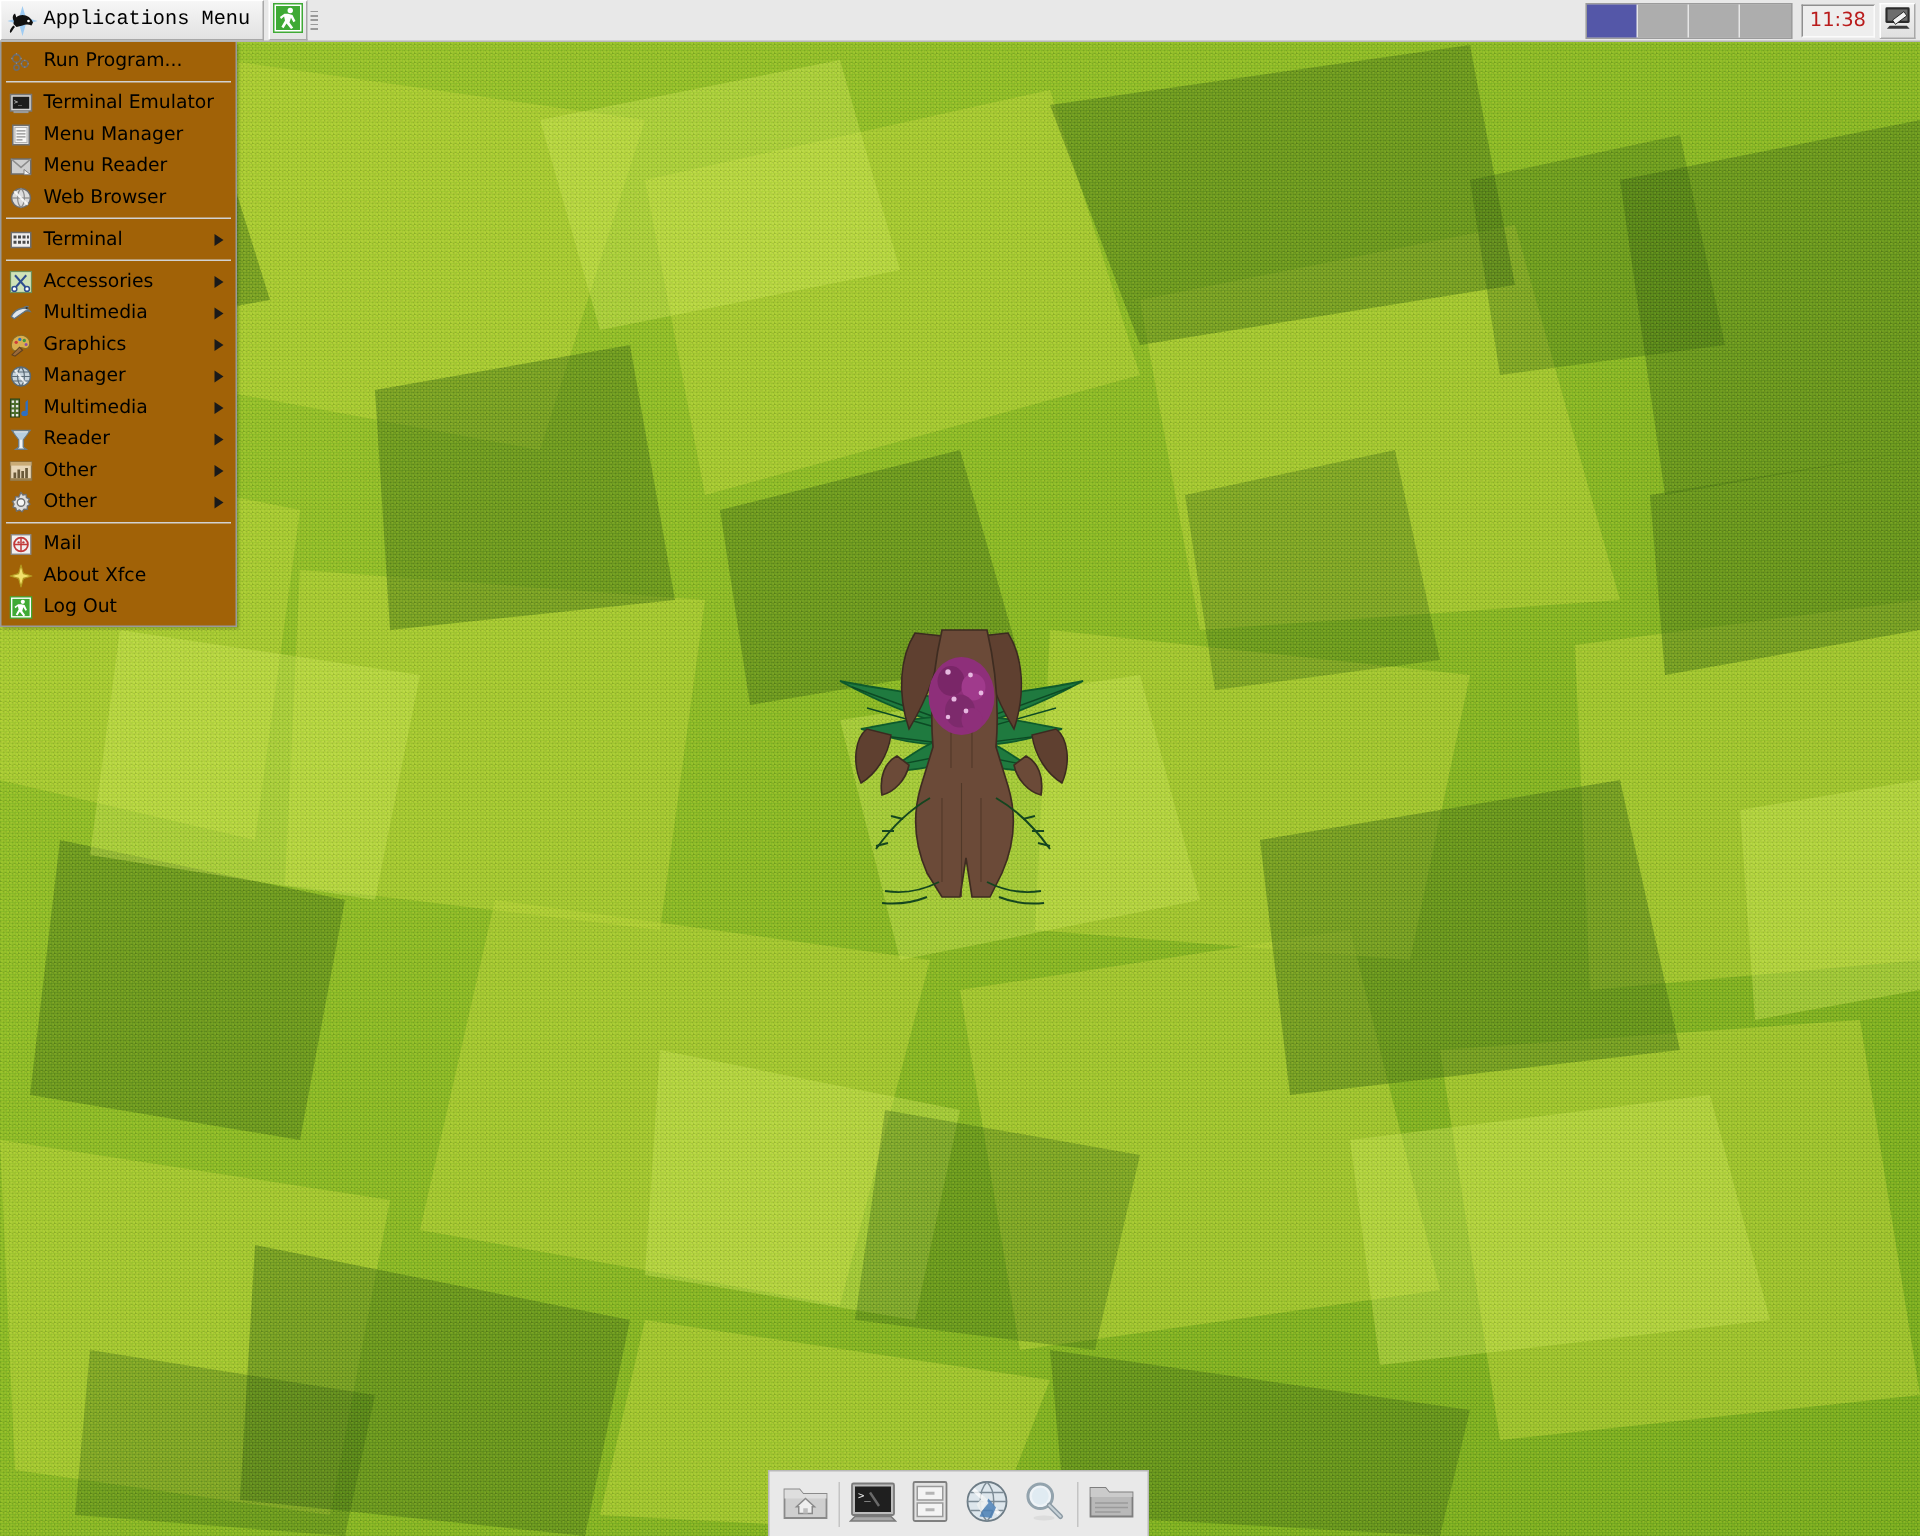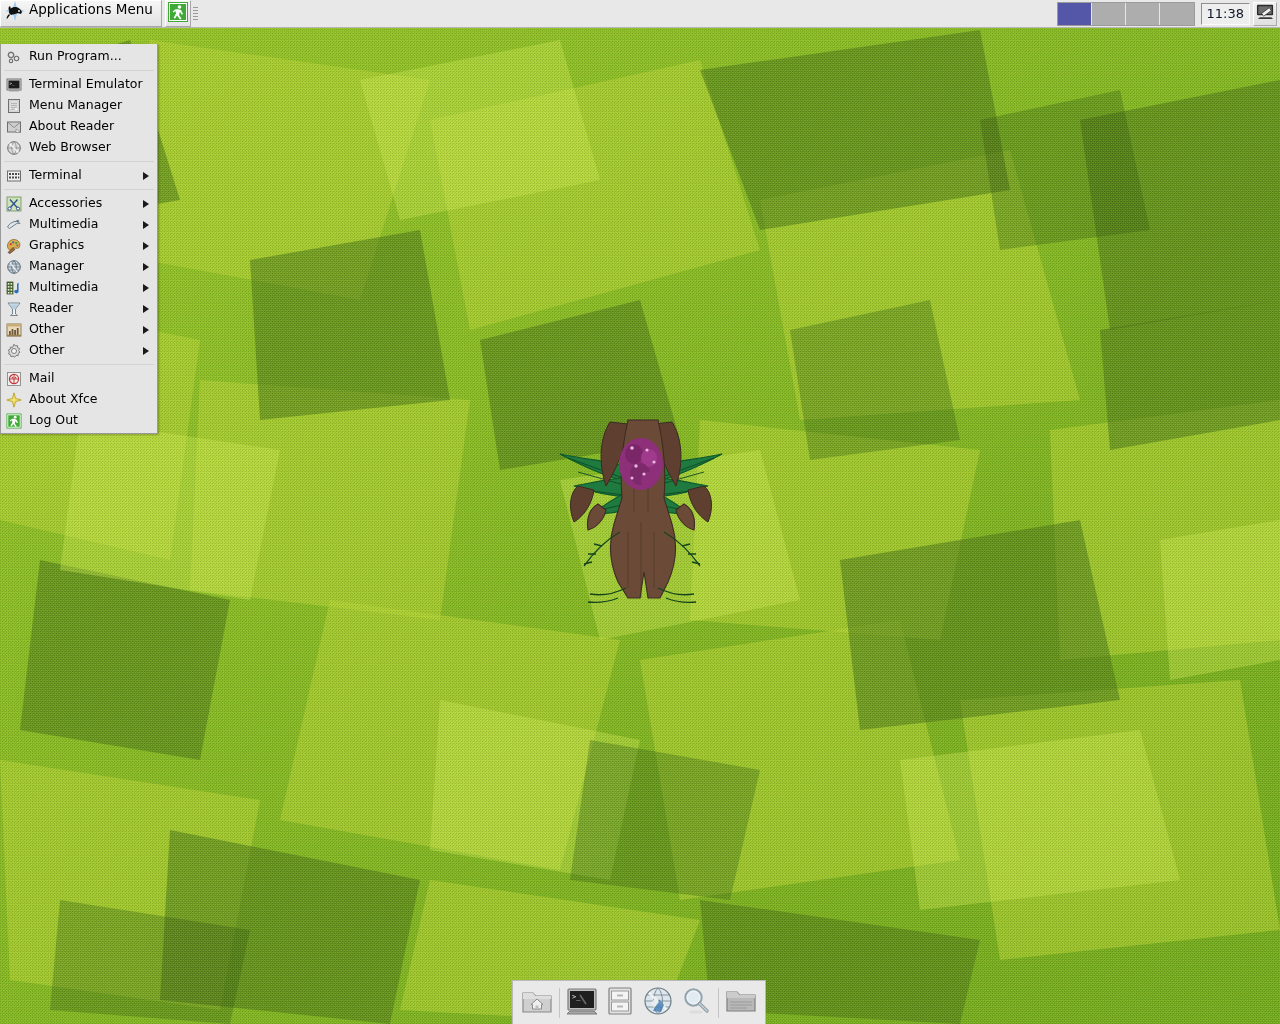--- a/index.html
+++ b/index.html
@@ -58,32 +58,33 @@
     left: 0; top: 0;
     width: 1280px; height: 28px;
     background: #e8e8e8;
     border-bottom: 1px solid #b5b5b5;
     display: flex;
     align-items: stretch;
     box-sizing: border-box;
     z-index: 40;
   }
   .apps-menu-btn {
-    display: flex; align-items: flex-start; gap: 4px;
+    display: flex; align-items: center; gap: 4px;
     padding: 0 8px 0 4px;
     height: 27px;
     background: linear-gradient(#f6f6f6, #e2e2e2);
     border: 1px solid #a8a8a8;
     border-top-color: #ffffff;
     border-left-color: #ffffff;
     box-sizing: border-box;
     cursor: pointer;
     font-size: 13.5px;
     color: #000;
     white-space: nowrap;
+    font-family: Liberation Mono, monospace;
   }
   .panel-launcher {
     display: flex; align-items: center; justify-content: center;
     width: 26px; height: 27px;
     background: linear-gradient(#f4f4f4, #e4e4e4);
     border: 1px solid #a8a8a8;
     border-top-color: #fff; border-left-color: #fff;
     box-sizing: border-box;
     margin-left: 3px;
     cursor: pointer;
@@ -116,21 +117,21 @@
   .ws-cell:last-child { border-right: none; }
   .ws-cell.active { background: #5457a8; }
 
   #clock {
     align-self: center;
     height: 22px;
     display: flex; align-items: center; justify-content: center;
     padding: 0 5px;
     margin: 0 3px 0 6px;
     font-size: 13px;
-    color: #0f172a;
+    color: #b91c1c;
     background: #eeeeee;
     border: 1px solid #a6a6a6;
     border-top-color: #8f8f8f; border-left-color: #8f8f8f;
     border-bottom-color: #fbfbfb; border-right-color: #fbfbfb;
     box-sizing: border-box;
     cursor: pointer;
   }
   #show-desktop {
     align-self: center;
     width: 24px; height: 24px;
@@ -141,28 +142,27 @@
     border-top-color: #fff; border-left-color: #fff;
     box-sizing: border-box;
     cursor: pointer;
   }
 
   
   #apps-menu {
     position: absolute;
     left: 0; top: 28px;
     width: 158px;
-    background: #e5e5e5;
+    background: #a16207;
     border: 1px solid #9a9a9a;
     border-top: none;
     box-sizing: border-box;
     padding: 2px 0 2px 0;
     z-index: 60;
     box-shadow: 1px 1px 2px rgba(0,0,0,.25);
-    margin-top: 16px;
   }
   .menu-item {
     display: flex; align-items: center;
     height: 21px;
     padding: 0 4px 0 5px;
     font-size: 12.5px;
     color: #000;
     cursor: pointer;
     position: relative;
   }
@@ -440,21 +440,21 @@
     </div>
 
     <div class="menu-item">
       <span class="mi-icon">
         <svg viewBox="0 0 16 16" width="16" height="16">
           <rect x="1.5" y="3" width="13" height="10" fill="#cfcfcf" stroke="#6e6e6e" stroke-width="1"></rect>
           <path d="M1.5 3 L8 8.6 L14.5 3" fill="none" stroke="#8c8c8c" stroke-width="1"></path>
           <path d="M10 10 L14.5 13.5 L10 13.5 Z" fill="#f2f2f2" stroke="#7a7a7a" stroke-width="0.6"></path>
         </svg>
       </span>
-      <span class="mi-label">About Reader</span>
+      <span class="mi-label">Menu Reader</span>
     </div>
 
     <div class="menu-item">
       <span class="mi-icon">
         <svg viewBox="0 0 16 16" width="16" height="16">
           <circle cx="8" cy="8" r="6.3" fill="#dcdcdc" stroke="#6b6b6b" stroke-width="1"></circle>
           <path d="M8 1.7 C5 4.5 5 11.5 8 14.3 C11 11.5 11 4.5 8 1.7 Z" fill="none" stroke="#8a8a8a" stroke-width="0.8"></path>
           <path d="M1.8 8 H14.2" stroke="#8a8a8a" stroke-width="0.8"></path>
           <path d="M3.5 3.5 L12.5 12.5" stroke="#fff" stroke-width="1.4" opacity="0.8"></path>
         </svg>

